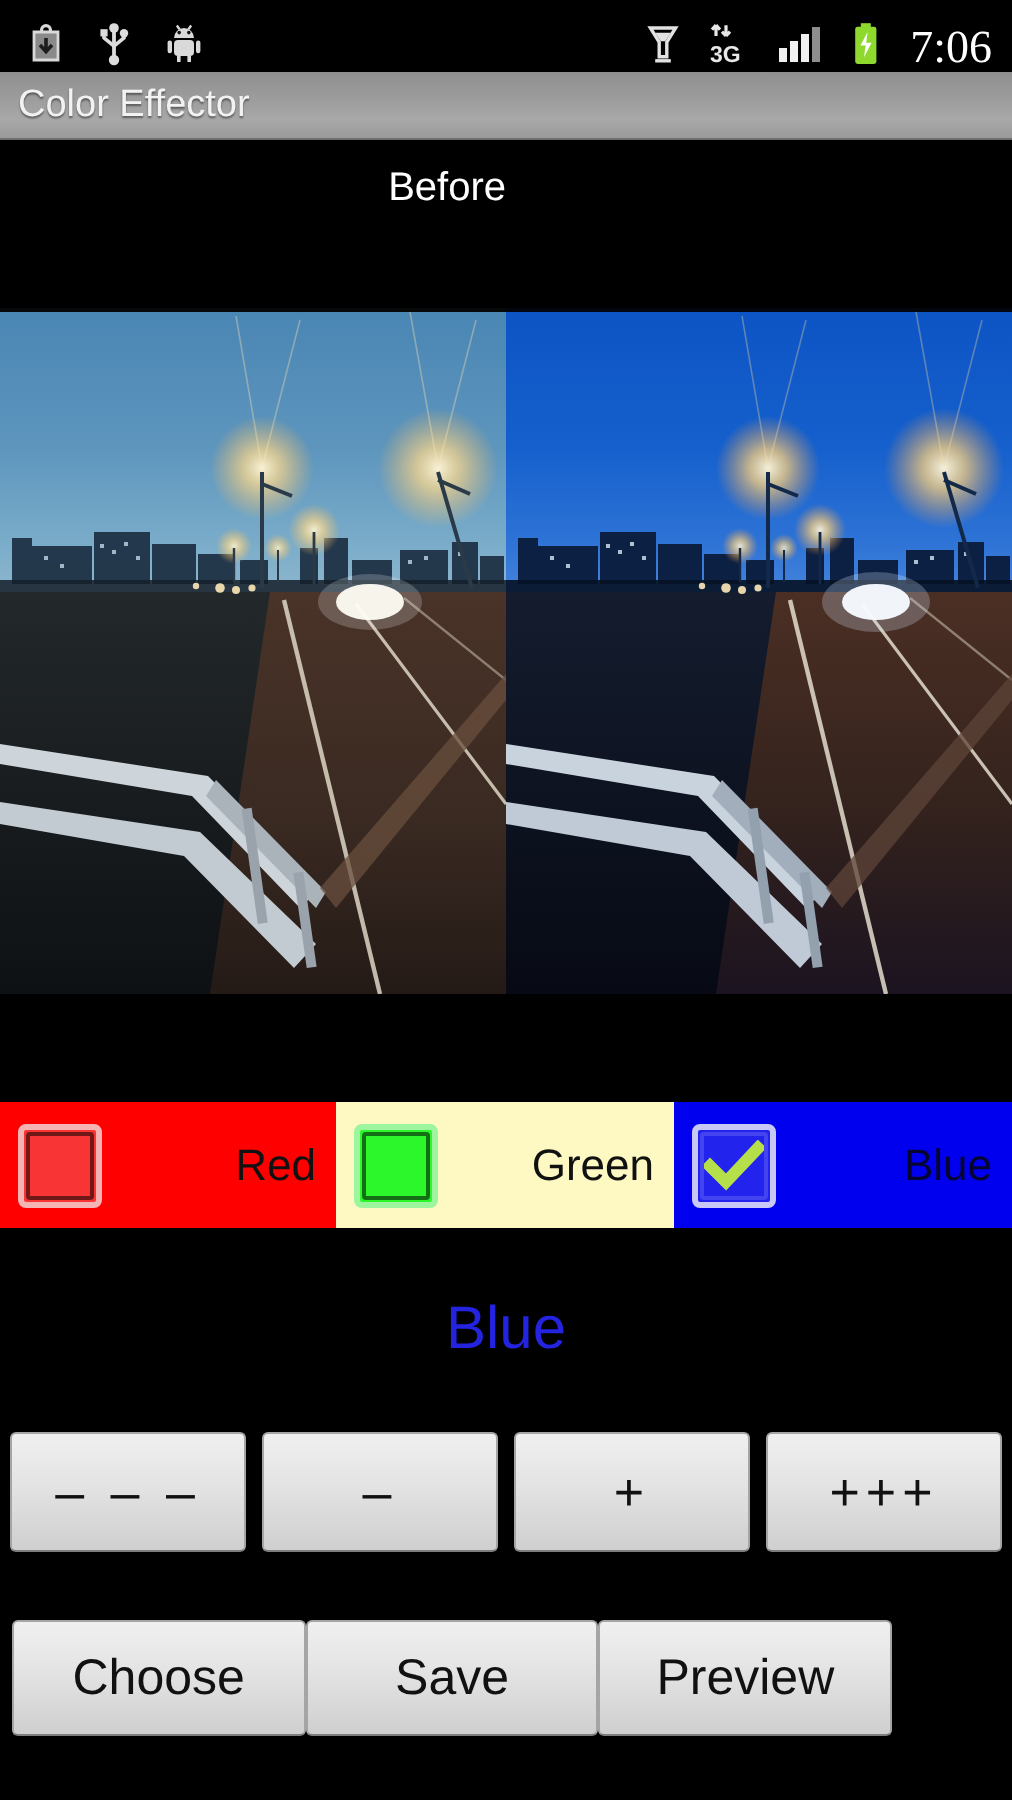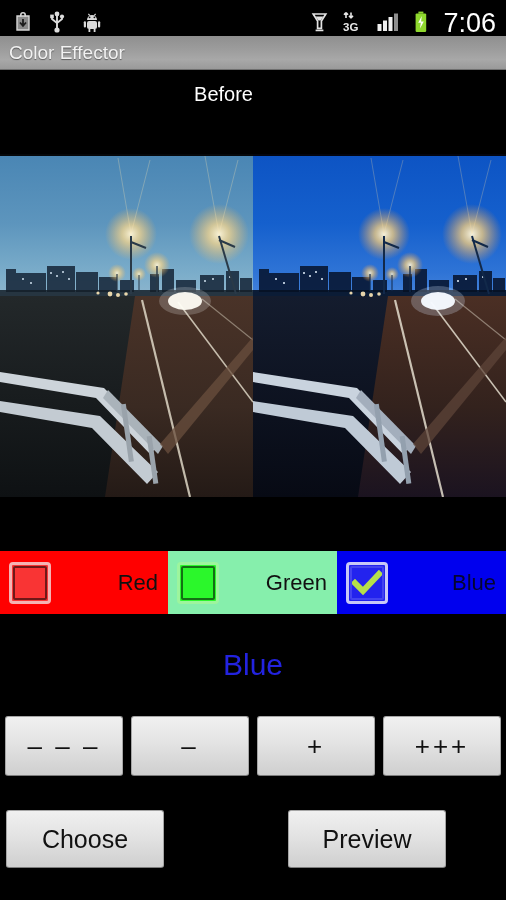--- a/index.html
+++ b/index.html
@@ -33,23 +33,23 @@
   }
   #status-right {
     margin-left: auto;
     display: flex;
     align-items: center;
     gap: 13px;
   }
   .sicon { display: block; }
   #clock {
     color: #ffffff;
-    font-size: 27px;
+    font-size: 23px;
     letter-spacing: 0px;
-    font-family: Liberation Sans, sans-serif;
+    font-family: Liberation Serif, serif;
     padding-left: 2px;
     padding-bottom: 1px;
   }
 
   
   #titlebar {
     position: absolute;
     left: 0; top: 36px;
     width: 506px; height: 34px;
     background: linear-gradient(to bottom, #8f8f8f 0%, #9c9c9c 40%, #a8a8a8 72%, #9a9a9a 100%);
@@ -106,21 +106,21 @@
     display: flex;
   }
   .rgb-cell {
     height: 63px;
     display: flex;
     align-items: center;
     box-sizing: border-box;
     padding: 0 10px 0 9px;
   }
   #cell-red   { width: 168px; background: #ff0000; }
-  #cell-green { width: 169px; background: #86efac; }
+  #cell-green { width: 169px; background: #fef9c3; }
   #cell-blue  { width: 169px; background: #0000ee; }
 
   .cbox {
     width: 42px; height: 42px;
     border: 3px solid;
     border-radius: 4px;
     box-sizing: border-box;
     position: relative;
     flex: 0 0 auto;
   }
@@ -539,14 +539,15 @@
 
 <div id="step-row">
   <button class="btn step-btn">– – –</button>
   <button class="btn step-btn">–</button>
   <button class="btn step-btn">+</button>
   <button class="btn step-btn">+++</button>
 </div>
 
 <div id="action-row">
   <button class="btn action-btn">Choose</button>
+  <button class="btn action-btn">Save</button>
   <button class="btn action-btn">Preview</button>
 </div>
 
 </body></html>

